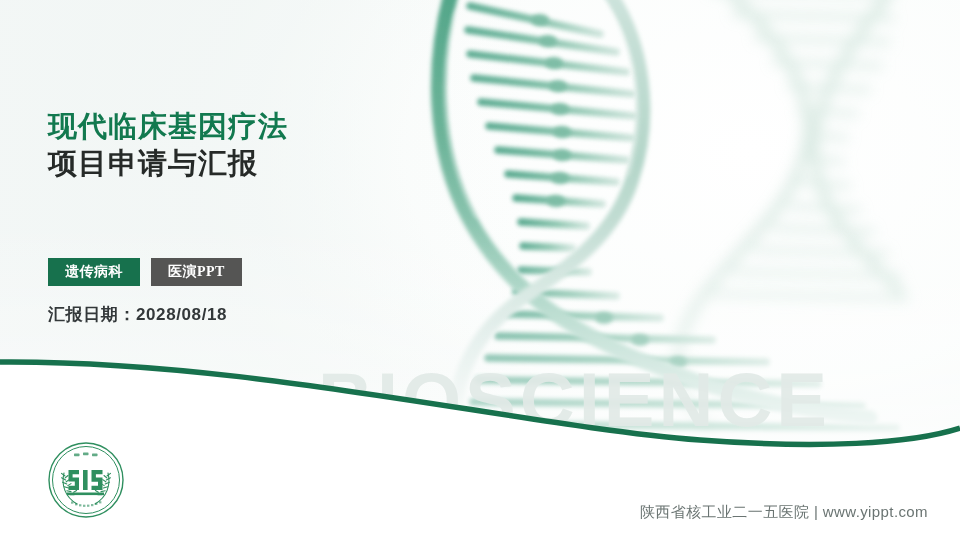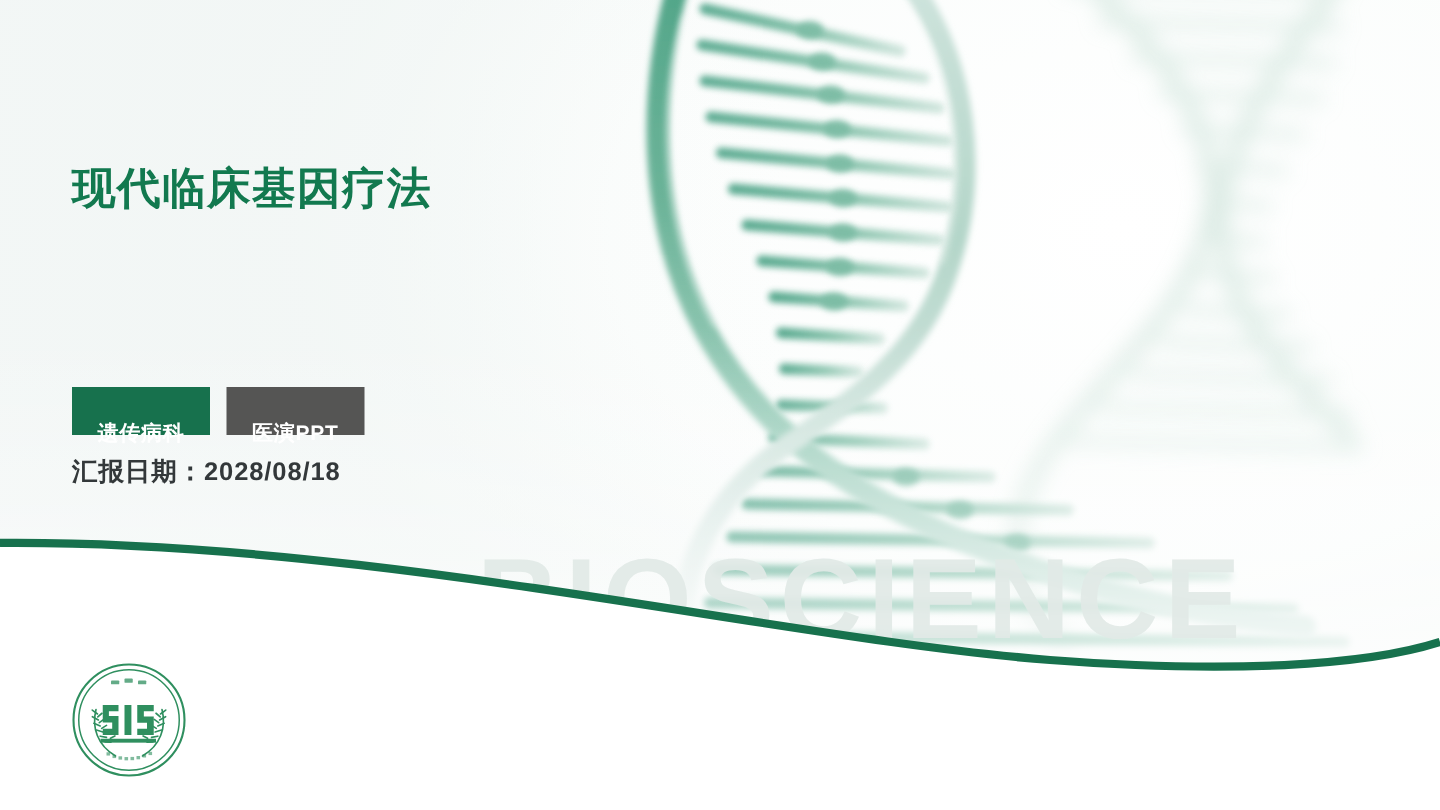--- a/index.html
+++ b/index.html
@@ -79,26 +79,27 @@
   .badges {
     position: absolute;
     left: 48px;
     top: 258px;
     display: flex;
     gap: 11px;
   }
   .badge {
     height: 28px;
     line-height: 28px;
-    padding: 16px 17px;
+    padding: 0 17px;
     font-size: 14px;
     font-weight: 700;
     color: #ffffff;
     letter-spacing: 0.5px;
     white-space: nowrap;
+    font-family: Liberation Serif, serif;
   }
   .badge-primary { background: #17714d; }
   .badge-secondary { background: #555554; }
 
   .date-line {
     position: absolute;
     left: 48px;
     top: 303px;
     font-size: 17px;
     color: #33383a;
@@ -249,20 +250,21 @@
 
   <div class="wave">
     <svg viewBox="0 0 960 200" xmlns="http://www.w3.org/2000/svg">
       <path d="M0,22 C250,20 520,86 700,100 C820,109 910,104 960,88 L960,200 L0,200 Z" fill="#ffffff"></path>
       <path d="M0,22 C250,20 520,86 700,100 C820,109 910,104 960,88" fill="none" stroke="#17714d" stroke-width="5.5"></path>
     </svg>
   </div>
 
   <div class="title-block">
     <div class="title-line-1">现代临床基因疗法</div>
+    <div class="title-line-2">项目申请与汇报</div>
   </div>
 
   <div class="badges">
     <div class="badge badge-primary">遗传病科</div>
     <div class="badge badge-secondary">医演PPT</div>
   </div>
 
   <div class="date-line">汇报日期：2028/08/18</div>
 
   <div class="logo">
@@ -306,14 +308,15 @@
         <rect x="32" y="63.2" width="2.4" height="2.2"></rect>
         <rect x="36" y="63.7" width="2.4" height="2.2"></rect>
         <rect x="40" y="63.6" width="2.4" height="2.2"></rect>
         <rect x="44" y="63" width="2.4" height="2.2"></rect>
         <rect x="48" y="61.8" width="2.4" height="2.2"></rect>
         <rect x="52" y="60.2" width="2.4" height="2.2"></rect>
       </g>
     </svg>
   </div>
 
+  <div class="footer">陕西省核工业二一五医院 | www.yippt.com</div>
 
 </div>
 
 </body></html>

